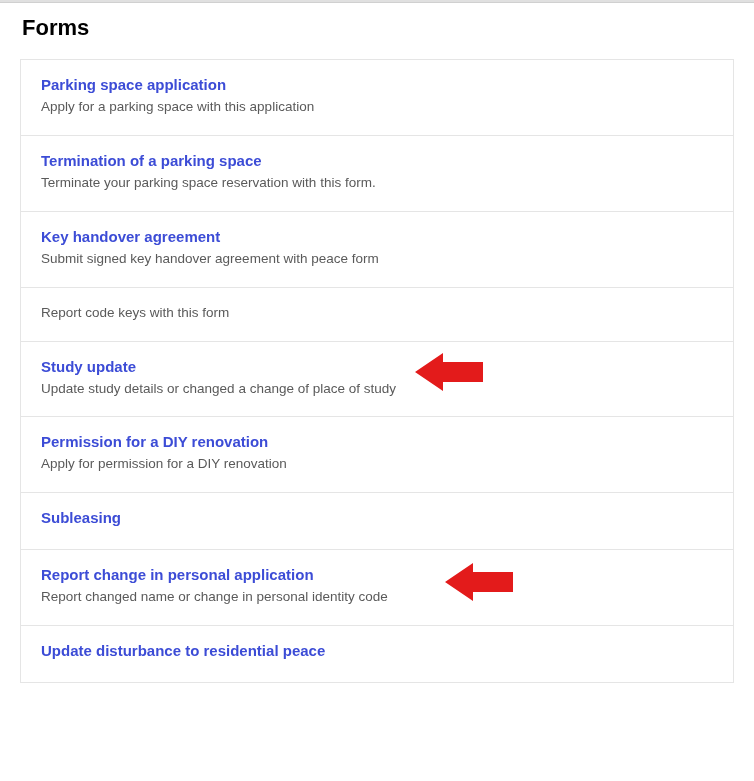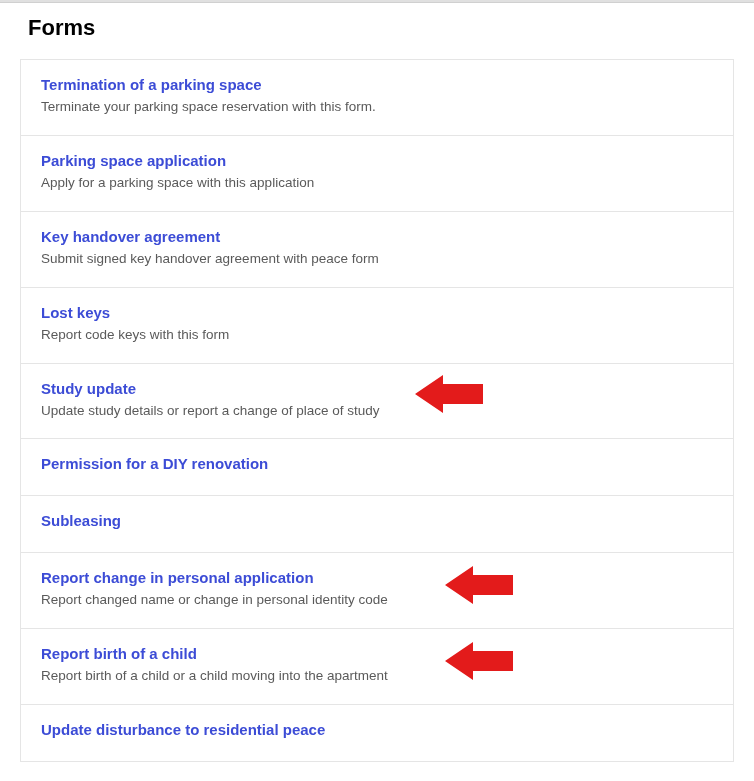--- a/index.html
+++ b/index.html
@@ -19,21 +19,21 @@
       border-bottom: 1px solid #d0d0d0;
     }
     .container {
       padding: 12px 20px 20px 20px;
     }
     .page-title {
       font-size: 22px;
       font-weight: bold;
       color: #000;
       margin-bottom: 18px;
-      margin-left: 8px;
+      margin-left: 2px;
     }
     .forms-list {
       border: 1px solid #e5e5e5;
     }
     .form-item {
       padding: 16px 20px 18px 20px;
       border-bottom: 1px solid #e5e5e5;
       position: relative;
     }
     .form-item:last-child {
@@ -66,76 +66,67 @@
 <body>
 
 <div class="top-border"></div>
 
 <div class="container">
   <h1 class="page-title">Forms</h1>
 
   <div class="forms-list">
 
     <div class="form-item">
-      <div class="form-title">Termination of a parking space</div>
-      <div class="form-desc">Terminate your parking space reservation with this form.</div>
+      <div class="form-title">Parking space application</div>
+      <div class="form-desc">Apply for a parking space with this application</div>
     </div>
 
     <div class="form-item">
-      <div class="form-title">Parking space application</div>
-      <div class="form-desc">Apply for a parking space with this application</div>
+      <div class="form-title">Termination of a parking space</div>
+      <div class="form-desc">Terminate your parking space reservation with this form.</div>
     </div>
 
     <div class="form-item">
       <div class="form-title">Key handover agreement</div>
       <div class="form-desc">Submit signed key handover agreement with peace form</div>
     </div>
 
     <div class="form-item">
-      <div class="form-title">Lost keys</div>
       <div class="form-desc">Report code keys with this form</div>
     </div>
 
     <div class="form-item">
       <div class="form-title">Study update</div>
-      <div class="form-desc">Update study details or report a change of place of study</div>
+      <div class="form-desc">Update study details or changed a change of place of study</div>
       <div class="arrow" style="left:394px; top:8px;">
         <svg viewBox="0 0 68 44">
           <polygon points="0,22 28,3 28,12 68,12 68,32 28,32 28,41" fill="#e31b1b"></polygon>
         </svg>
       </div>
     </div>
 
     <div class="form-item">
       <div class="form-title">Permission for a DIY renovation</div>
+      <div class="form-desc">Apply for permission for a DIY renovation</div>
     </div>
 
     <div class="form-item">
       <div class="form-title">Subleasing</div>
     </div>
 
     <div class="form-item">
       <div class="form-title">Report change in personal application</div>
       <div class="form-desc">Report changed name or change in personal identity code</div>
       <div class="arrow" style="left:424px; top:10px;">
         <svg viewBox="0 0 68 44">
           <polygon points="0,22 28,3 28,12 68,12 68,32 28,32 28,41" fill="#e31b1b"></polygon>
         </svg>
       </div>
     </div>
 
-    <div class="form-item">
-      <div class="form-title">Report birth of a child</div>
-      <div class="form-desc">Report birth of a child or a child moving into the apartment</div>
-      <div class="arrow" style="left:424px; top:10px;">
-        <svg viewBox="0 0 68 44">
-          <polygon points="0,22 28,3 28,12 68,12 68,32 28,32 28,41" fill="#e31b1b"></polygon>
-        </svg>
-      </div>
-    </div>
 
     <div class="form-item">
       <div class="form-title">Update disturbance to residential peace</div>
 
     </div>
 
   </div>
 </div>
 
 </body></html>

